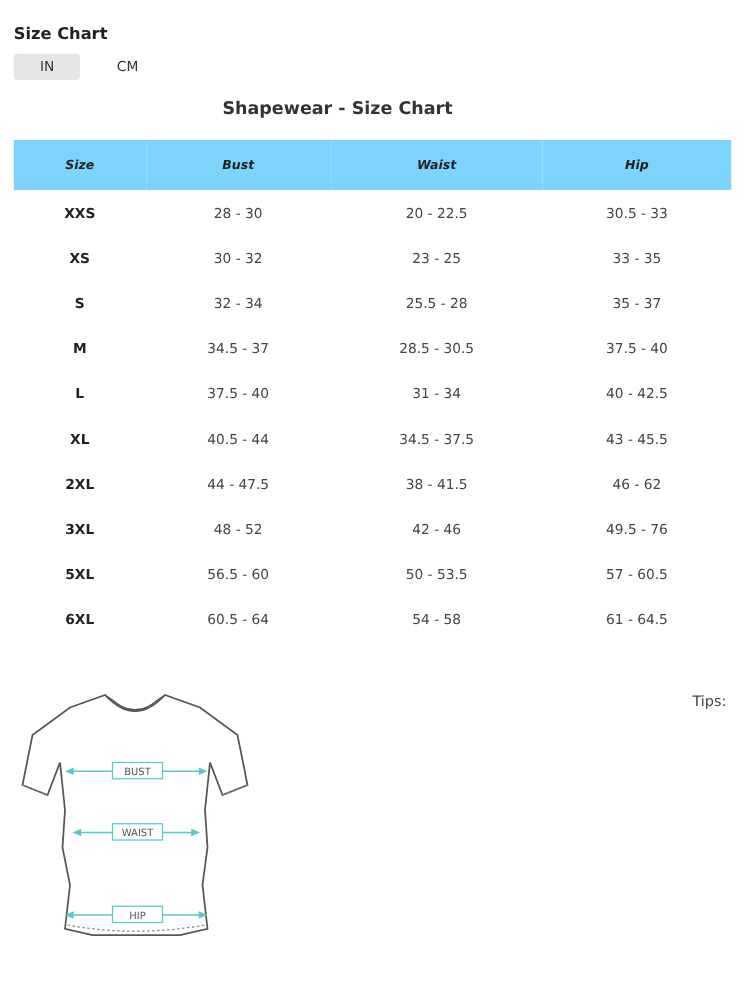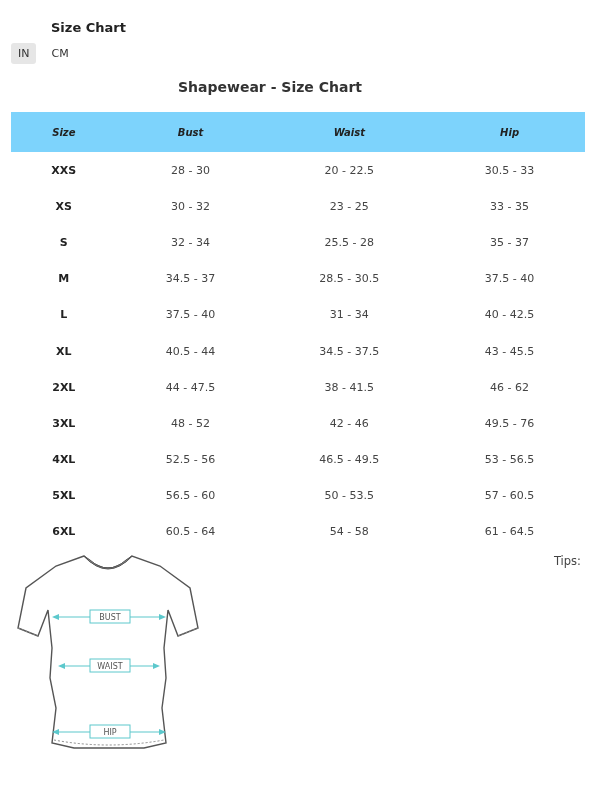--- a/index.html
+++ b/index.html
@@ -1,20 +1,20 @@
 <!DOCTYPE html>
 <html><head>
 <meta charset="utf-8">
 <style>
   html, body { margin: 0; padding: 0; background: #ffffff; }
   body { width: 600px; height: 800px; position: relative; overflow: hidden;
          font-family: "DejaVu Sans", sans-serif; color: #333; }
-  .page-title { position: absolute; left: 11px; top: 20px; font-size: 13px; font-weight: bold; color: #222; margin-left: 40px; }
+  .page-title { position: absolute; left: 11px; top: 20px; font-size: 13px; font-weight: bold; color: #222; }
   .unit-toggle { position: absolute; left: 11px; top: 43px; display: flex; gap: 8px; }
-  .unit-btn { font-size: 11px; color: #333; padding: 4px 7px; border-radius: 3px; cursor: pointer; }
+  .unit-btn { font-size: 11px; color: #333; padding: 4px 21px; border-radius: 3px; cursor: pointer; }
   .unit-btn.active { background: #e6e6e6; }
   .chart-title { position: absolute; left: 0; width: 540px; top: 79px; text-align: center;
                  font-size: 14px; font-weight: bold; color: #333; }
   table { position: absolute; left: 11px; top: 112px; width: 574px; border-collapse: collapse; }
   th { background: #7dd3fc; height: 38px; font-size: 10px; font-weight: bold; color: #222; font-style: italic; }
   td { height: 34.2px; font-size: 11px; text-align: center; color: #444; }
   td.size { font-weight: bold; color: #222; }
   th:nth-child(1), td:nth-child(1) { width: 105px; }
   th:nth-child(2), td:nth-child(2) { width: 148px; }
   th:nth-child(3), td:nth-child(3) { width: 170px; }
@@ -88,26 +88,20 @@
         <td>38 - 41.5</td>
         <td>46 - 62</td>
       </tr>
       <tr>
         <td class="size">3XL</td>
         <td>48 - 52</td>
         <td>42 - 46</td>
         <td>49.5 - 76</td>
       </tr>
       <tr>
-        <td class="size">4XL</td>
-        <td>52.5 - 56</td>
-        <td>46.5 - 49.5</td>
-        <td>53 - 56.5</td>
-      </tr>
-      <tr>
         <td class="size">5XL</td>
         <td>56.5 - 60</td>
         <td>50 - 53.5</td>
         <td>57 - 60.5</td>
       </tr>
       <tr>
         <td class="size">6XL</td>
         <td>60.5 - 64</td>
         <td>54 - 58</td>
         <td>61 - 64.5</td>

